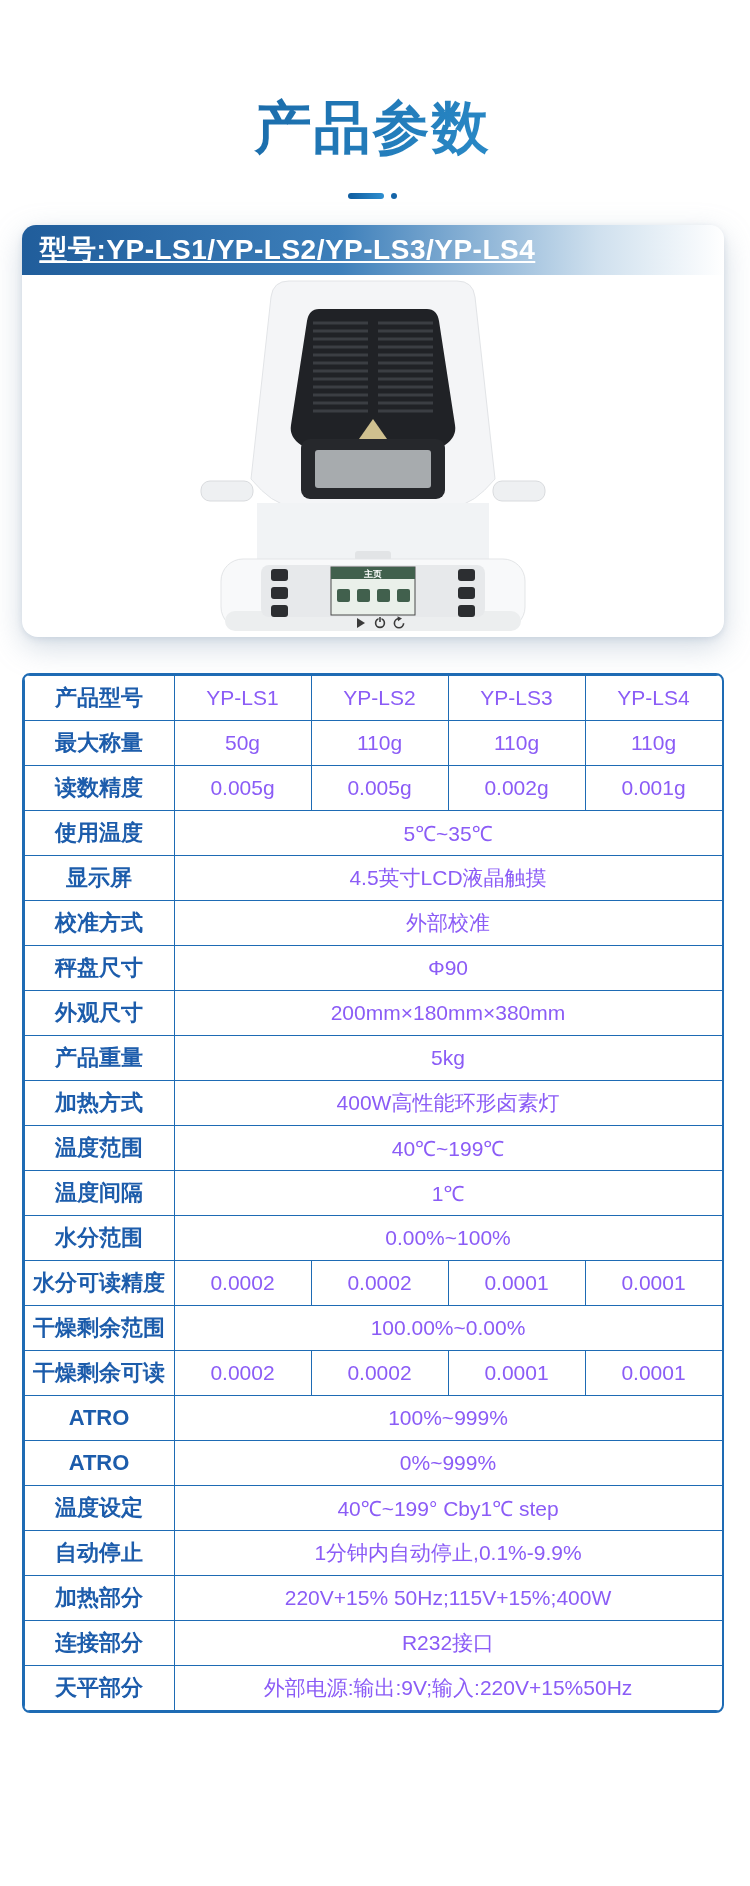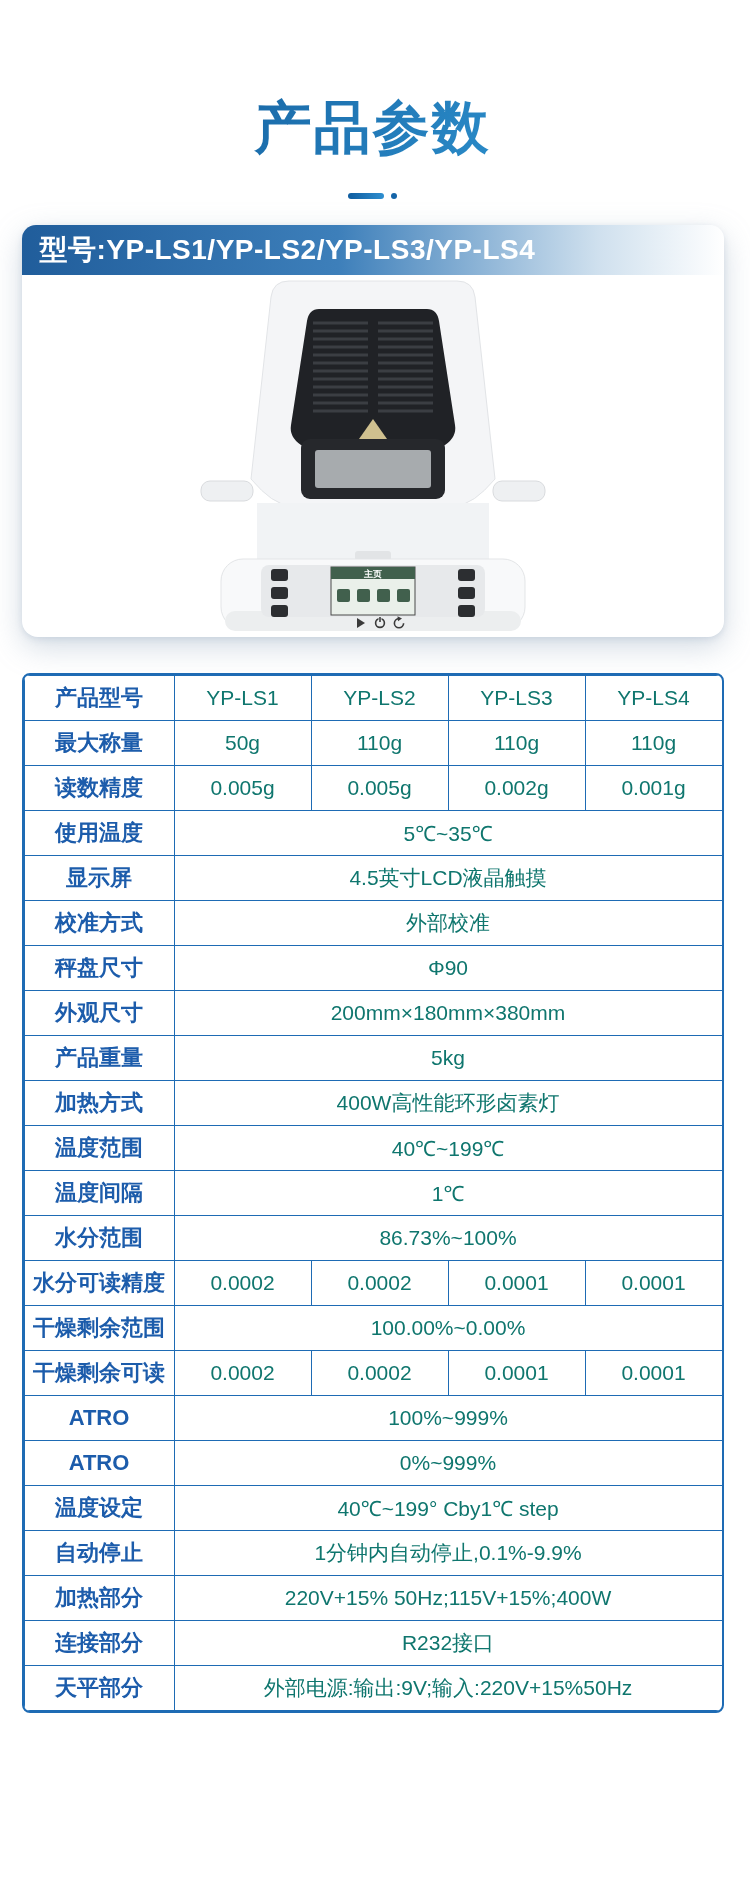--- a/index.html
+++ b/index.html
@@ -44,20 +44,21 @@
     height:50px;
     border-radius:14px 14px 0 0;
     background:linear-gradient(90deg,#205d9b 0%, #3d7fba 45%, #cfe0ee 82%, #ffffff 100%);
     display:flex; align-items:center;
     padding:0 18px;
     color:#ffffff;
     font-size:28px;
     font-weight:700;
     letter-spacing:.5px;
     white-space:nowrap;
+    text-decoration:underline;
   }
   .device-wrap{
     height:352px;
     display:flex; justify-content:center; align-items:flex-start;
     padding-bottom:10px;
     overflow:hidden;
   }
 
   
   .spec-table{
@@ -78,21 +79,21 @@
     overflow:hidden;
     white-space:nowrap;
   }
   .spec-table td.lbl{
     color:#1c5cab;
     font-weight:700;
     font-size:22px;
   }
   .spec-table td.val{
     font-size:21px;
-    color:#0f766e;
+    color:#8b5cf6;
   }
 </style>
 </head>
 <body>
 
 <div class="page">
 
   <h1 class="title">产品参数</h1>
 
   <div class="divider">
@@ -242,21 +243,21 @@
           <tr>
             <td class="lbl">温度范围</td>
             <td class="val" colspan="4">40℃~199℃</td>
           </tr>
           <tr>
             <td class="lbl">温度间隔</td>
             <td class="val" colspan="4">1℃</td>
           </tr>
           <tr>
             <td class="lbl">水分范围</td>
-            <td class="val" colspan="4">86.73%~100%</td>
+            <td class="val" colspan="4">0.00%~100%</td>
           </tr>
           <tr>
             <td class="lbl">水分可读精度</td>
             <td class="val">0.0002</td>
             <td class="val">0.0002</td>
             <td class="val">0.0001</td>
             <td class="val">0.0001</td>
           </tr>
           <tr>
             <td class="lbl">干燥剩余范围</td>

